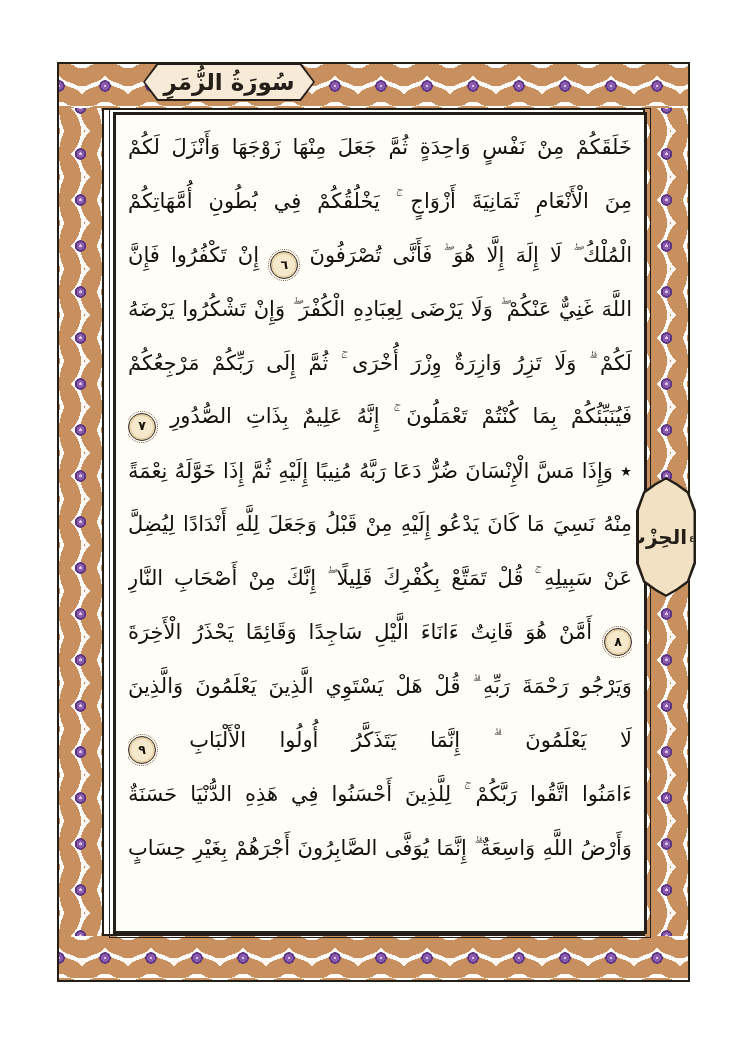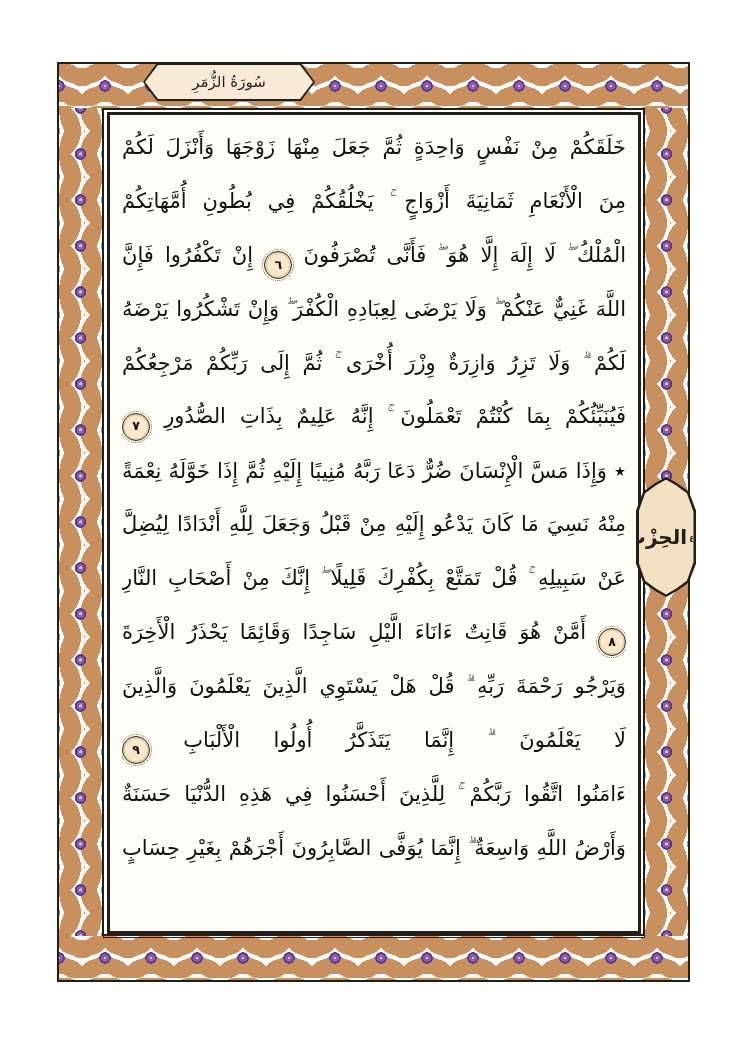--- a/index.html
+++ b/index.html
@@ -43,26 +43,26 @@
   .band-left{left:0;top:44px;bottom:44px;width:43px;border-right:2px solid var(--ink);}
   .band-right{right:0;top:44px;bottom:44px;width:43px;border-left:2px solid var(--ink);}
 
   
   .plaque{position:absolute;height:38px;}
   .plaque .shape-outer{position:absolute;inset:0;background:var(--ink);
     clip-path:polygon(14px 0,calc(100% - 14px) 0,100% 50%,calc(100% - 14px) 100%,14px 100%,0 50%);}
   .plaque .shape-inner{position:absolute;inset:2px;background:var(--cream);
     clip-path:polygon(13px 0,calc(100% - 13px) 0,100% 50%,calc(100% - 13px) 100%,13px 100%,0 50%);
     display:flex;align-items:center;justify-content:center;}
-  .plaque span{direction:rtl;font-size:15px;font-weight:normal;letter-spacing:0;white-space:nowrap;}
+  .plaque span{direction:rtl;font-size:23px;font-weight:bold;letter-spacing:0;white-space:nowrap;}
   .surah-plaque{left:143px;top:63px;width:172px;}
   .juz-plaque{left:415px;top:63px;width:212px;}
 
   
-  .text-box{position:absolute;left:107px;top:112px;width:534px;height:822px;background:var(--textbg);
+  .text-box{position:absolute;left:113px;top:112px;width:534px;height:822px;background:var(--textbg);
             border:3.5px solid var(--ink);box-sizing:border-box;}
   .text-box::before{content:"";position:absolute;inset:-7px;border:1.5px solid var(--ink);pointer-events:none;}
   .qarea{position:absolute;inset:0;padding:6px 12px;}
   .qline{direction:rtl;text-align:justify;text-align-last:justify;height:53.9px;line-height:53.9px;
          font-size:21px;white-space:normal;overflow:hidden;color:#15110c;}
   .qline .qtext{font-weight:500;}
   .ayah-marker{display:inline-flex;align-items:center;justify-content:center;
        width:26px;height:26px;border-radius:50%;background:#f6e8cb;
        border:1.3px solid #2b2620;outline:1px dotted #7a5f3a;outline-offset:1px;
        box-shadow:inset 0 0 0 2px #e7d2a8;vertical-align:-7px;}

